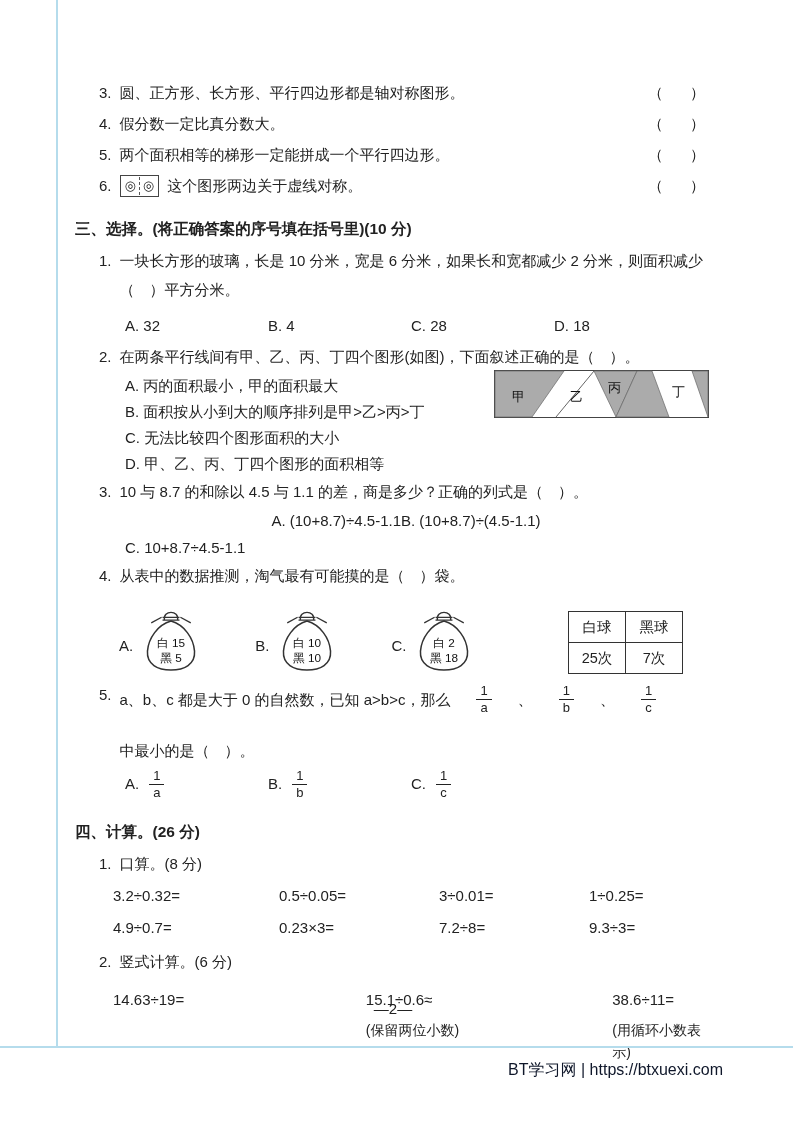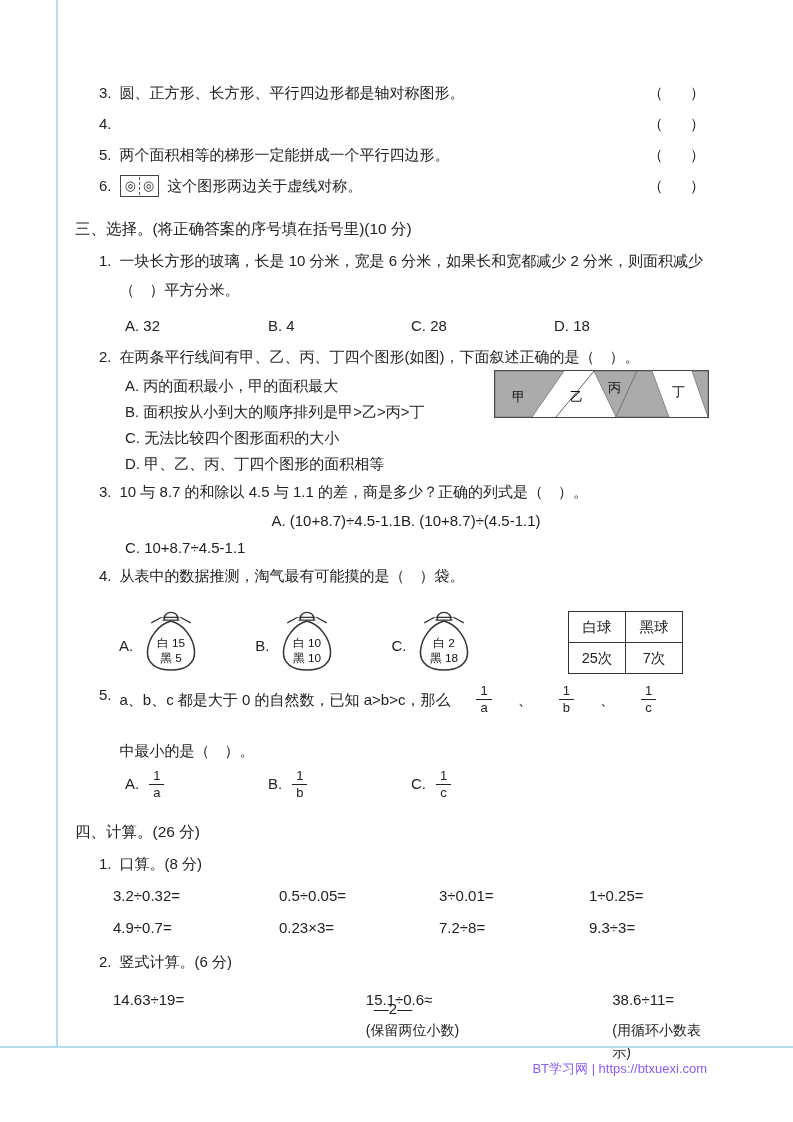--- a/index.html
+++ b/index.html
@@ -16,21 +16,21 @@
 
   
   .tf-row { display:flex; align-items:flex-start; padding-left:24px; margin-bottom:9px; line-height:22px; }
   .q-num { margin-right:8px; white-space:nowrap; }
   .blank { margin-left:auto; white-space:nowrap; letter-spacing:6px; }
   .sym-box { display:inline-flex; align-items:stretch; border:1px solid #444; padding:1px 4px; margin-right:8px; line-height:18px; }
   .sym-box .half { font-size:13px; }
   .sym-box .divider { width:0; border-left:1px dashed #555; margin:0 3px; }
 
   
-  .sec-head { font-weight:400; font-size:15.5px; margin:21px 0 10px; line-height:22px; }
+  .sec-head { font-weight:700; font-size:15.5px; margin:21px 0 10px; line-height:22px; }
   .sub-head { display:flex; padding-left:24px; line-height:22px; margin:8px 0 6px; }
 
   .question { margin-bottom:6px; }
   .q-line { display:flex; padding-left:24px; line-height:22px; margin-bottom:7px; }
   .q-text { flex:1; }
   .q-text > div { line-height:22px; margin-bottom:7px; }
 
   .opt-row { display:flex; padding-left:50px; line-height:22px; margin-bottom:9px; }
   .opt-row .opt { width:143px; }
   .opt-col .opt { display:block; padding-left:50px; line-height:22px; margin-bottom:4px; }
@@ -59,40 +59,41 @@
   .q5text { display:flex; flex-wrap:wrap; align-items:center;gap:24px; }
 
   
   .oral-grid { display:grid; grid-template-columns:166px 160px 150px auto; row-gap:10px; padding-left:38px; margin:10px 0 12px; line-height:22px; }
   .vert-row { display:flex; padding-left:38px; margin-top:16px; line-height:22px;gap:44px; }
   .vert-col.c1 { width:227px; }
   .vert-col.c2 { width:220px; }
   .vnote { font-size:14px; margin-top:8px; }
 
   .page-number { position:absolute; top:1000px; left:75px; width:636px; text-align:center; font-size:15px; color:#222; }
-  .watermark { position:absolute; top:1060px; right:86px; font-size:13px; color:#8b5cf6; }
+  .watermark { position:absolute; top:1060px; right:70px; font-size:16px; color:#0f172a; }
 
   svg text { font-family:"Liberation Sans","DejaVu Sans",sans-serif; fill:#111; }
 </style>
 </head>
 <body>
 
 <div class="page">
   <div class="left-rule"></div>
 
   <main class="content">
 
     <section>
       <div class="tf-row">
         <span class="q-num">3.</span>
         <span class="tf-text">圆、正方形、长方形、平行四边形都是轴对称图形。</span>
         <span class="blank">（　）</span>
       </div>
       <div class="tf-row">
         <span class="q-num">4.</span>
+        <span class="tf-text">假分数一定比真分数大。</span>
         <span class="blank">（　）</span>
       </div>
       <div class="tf-row">
         <span class="q-num">5.</span>
         <span class="tf-text">两个面积相等的梯形一定能拼成一个平行四边形。</span>
         <span class="blank">（　）</span>
       </div>
       <div class="tf-row">
         <span class="q-num">6.</span>
         <span class="sym-box">

